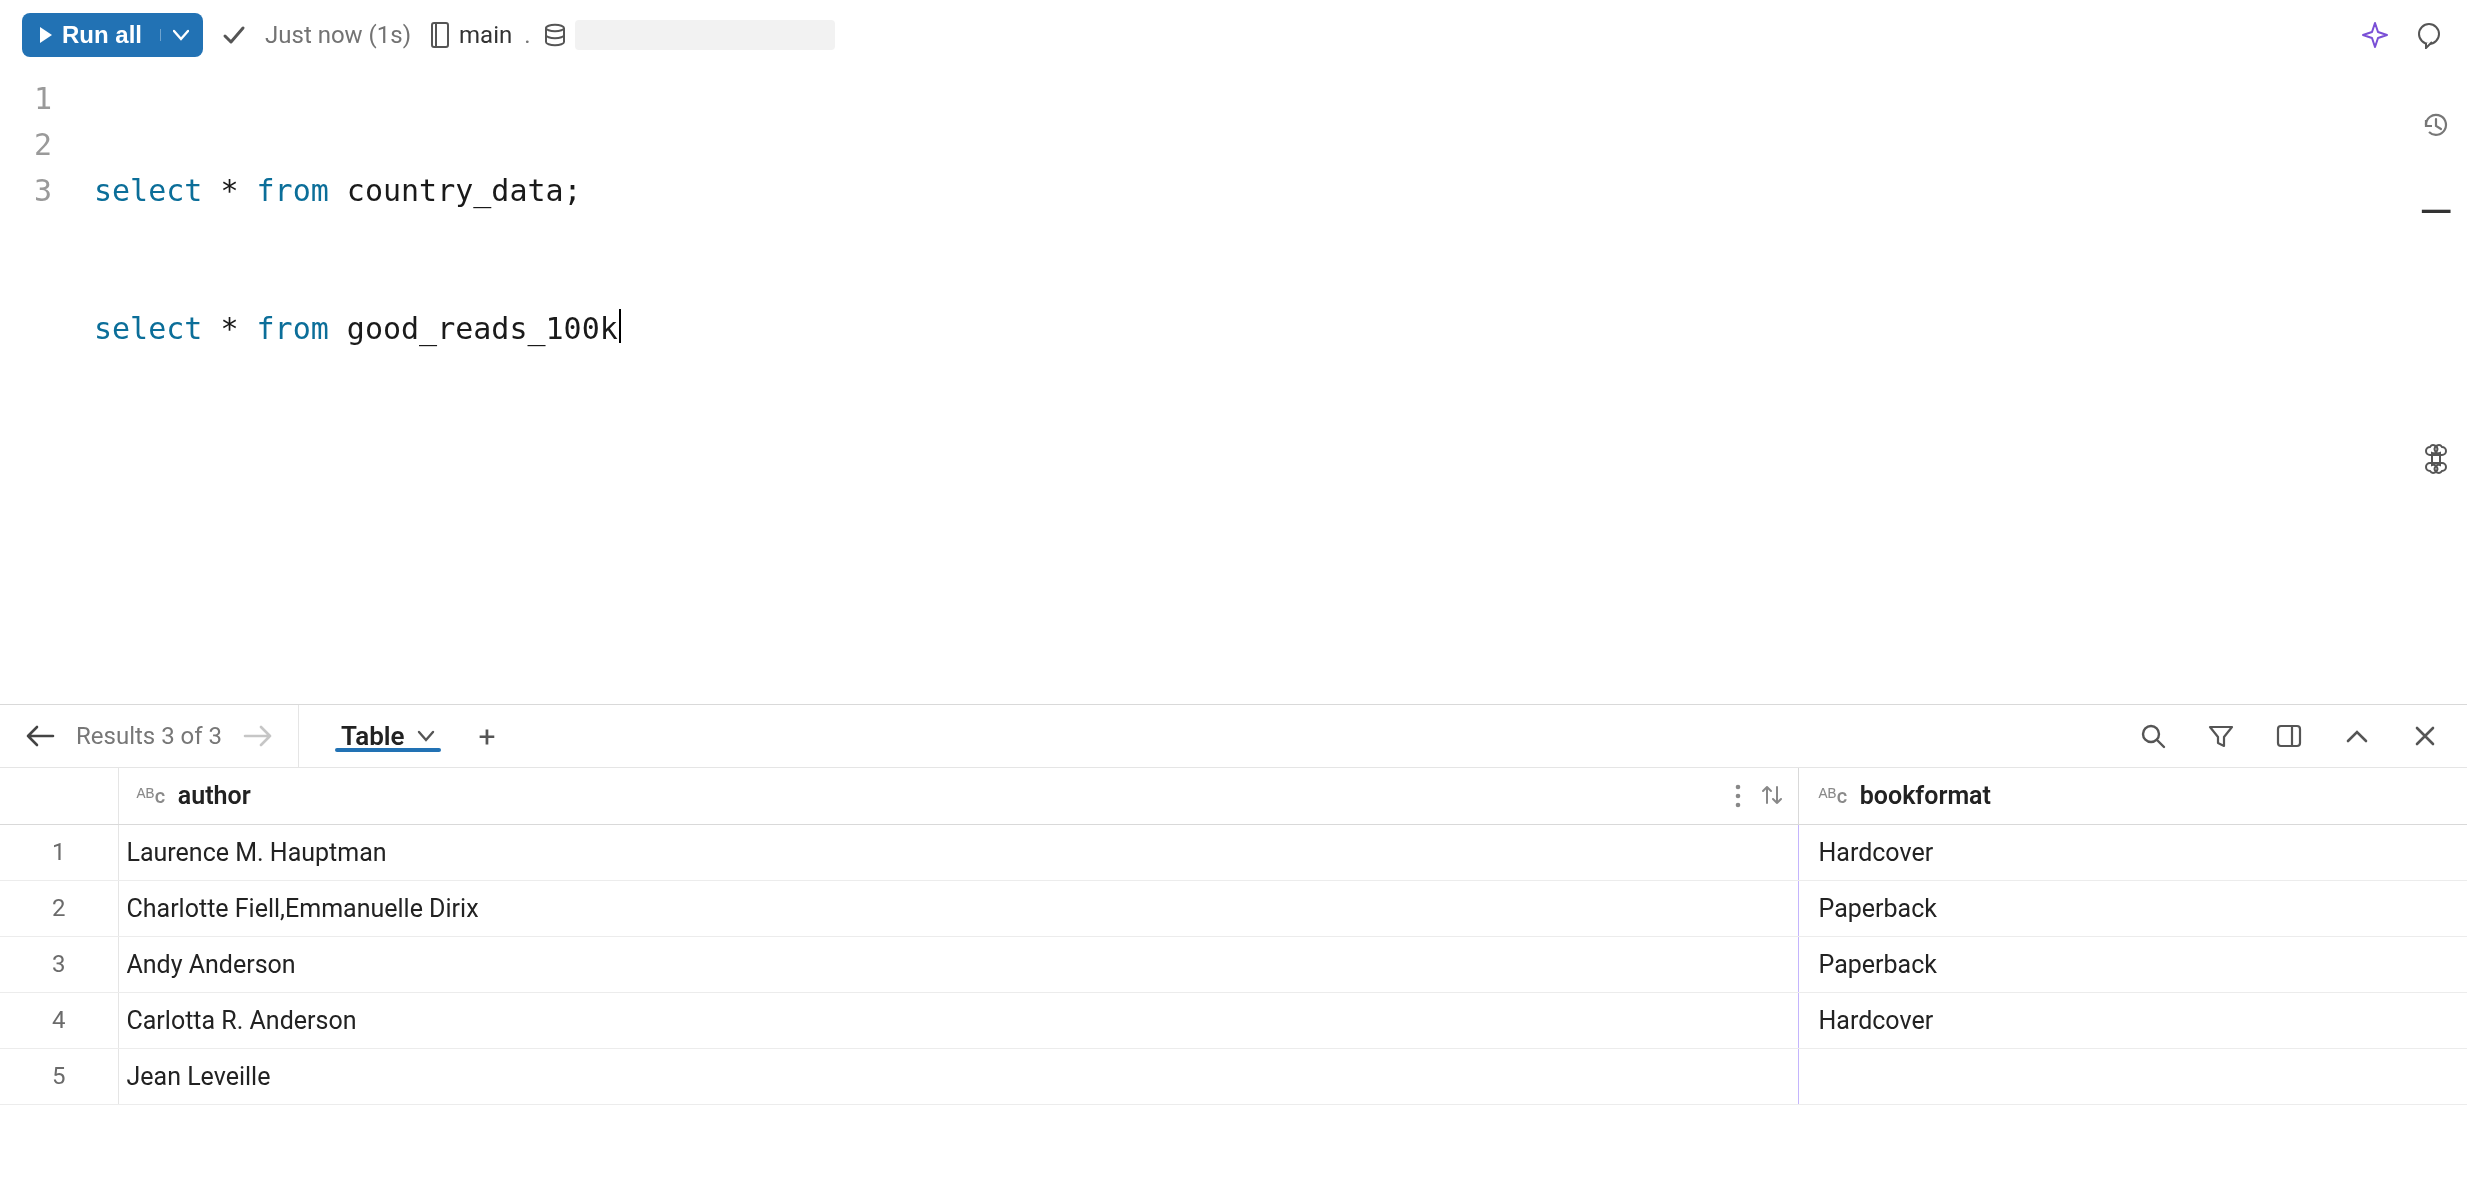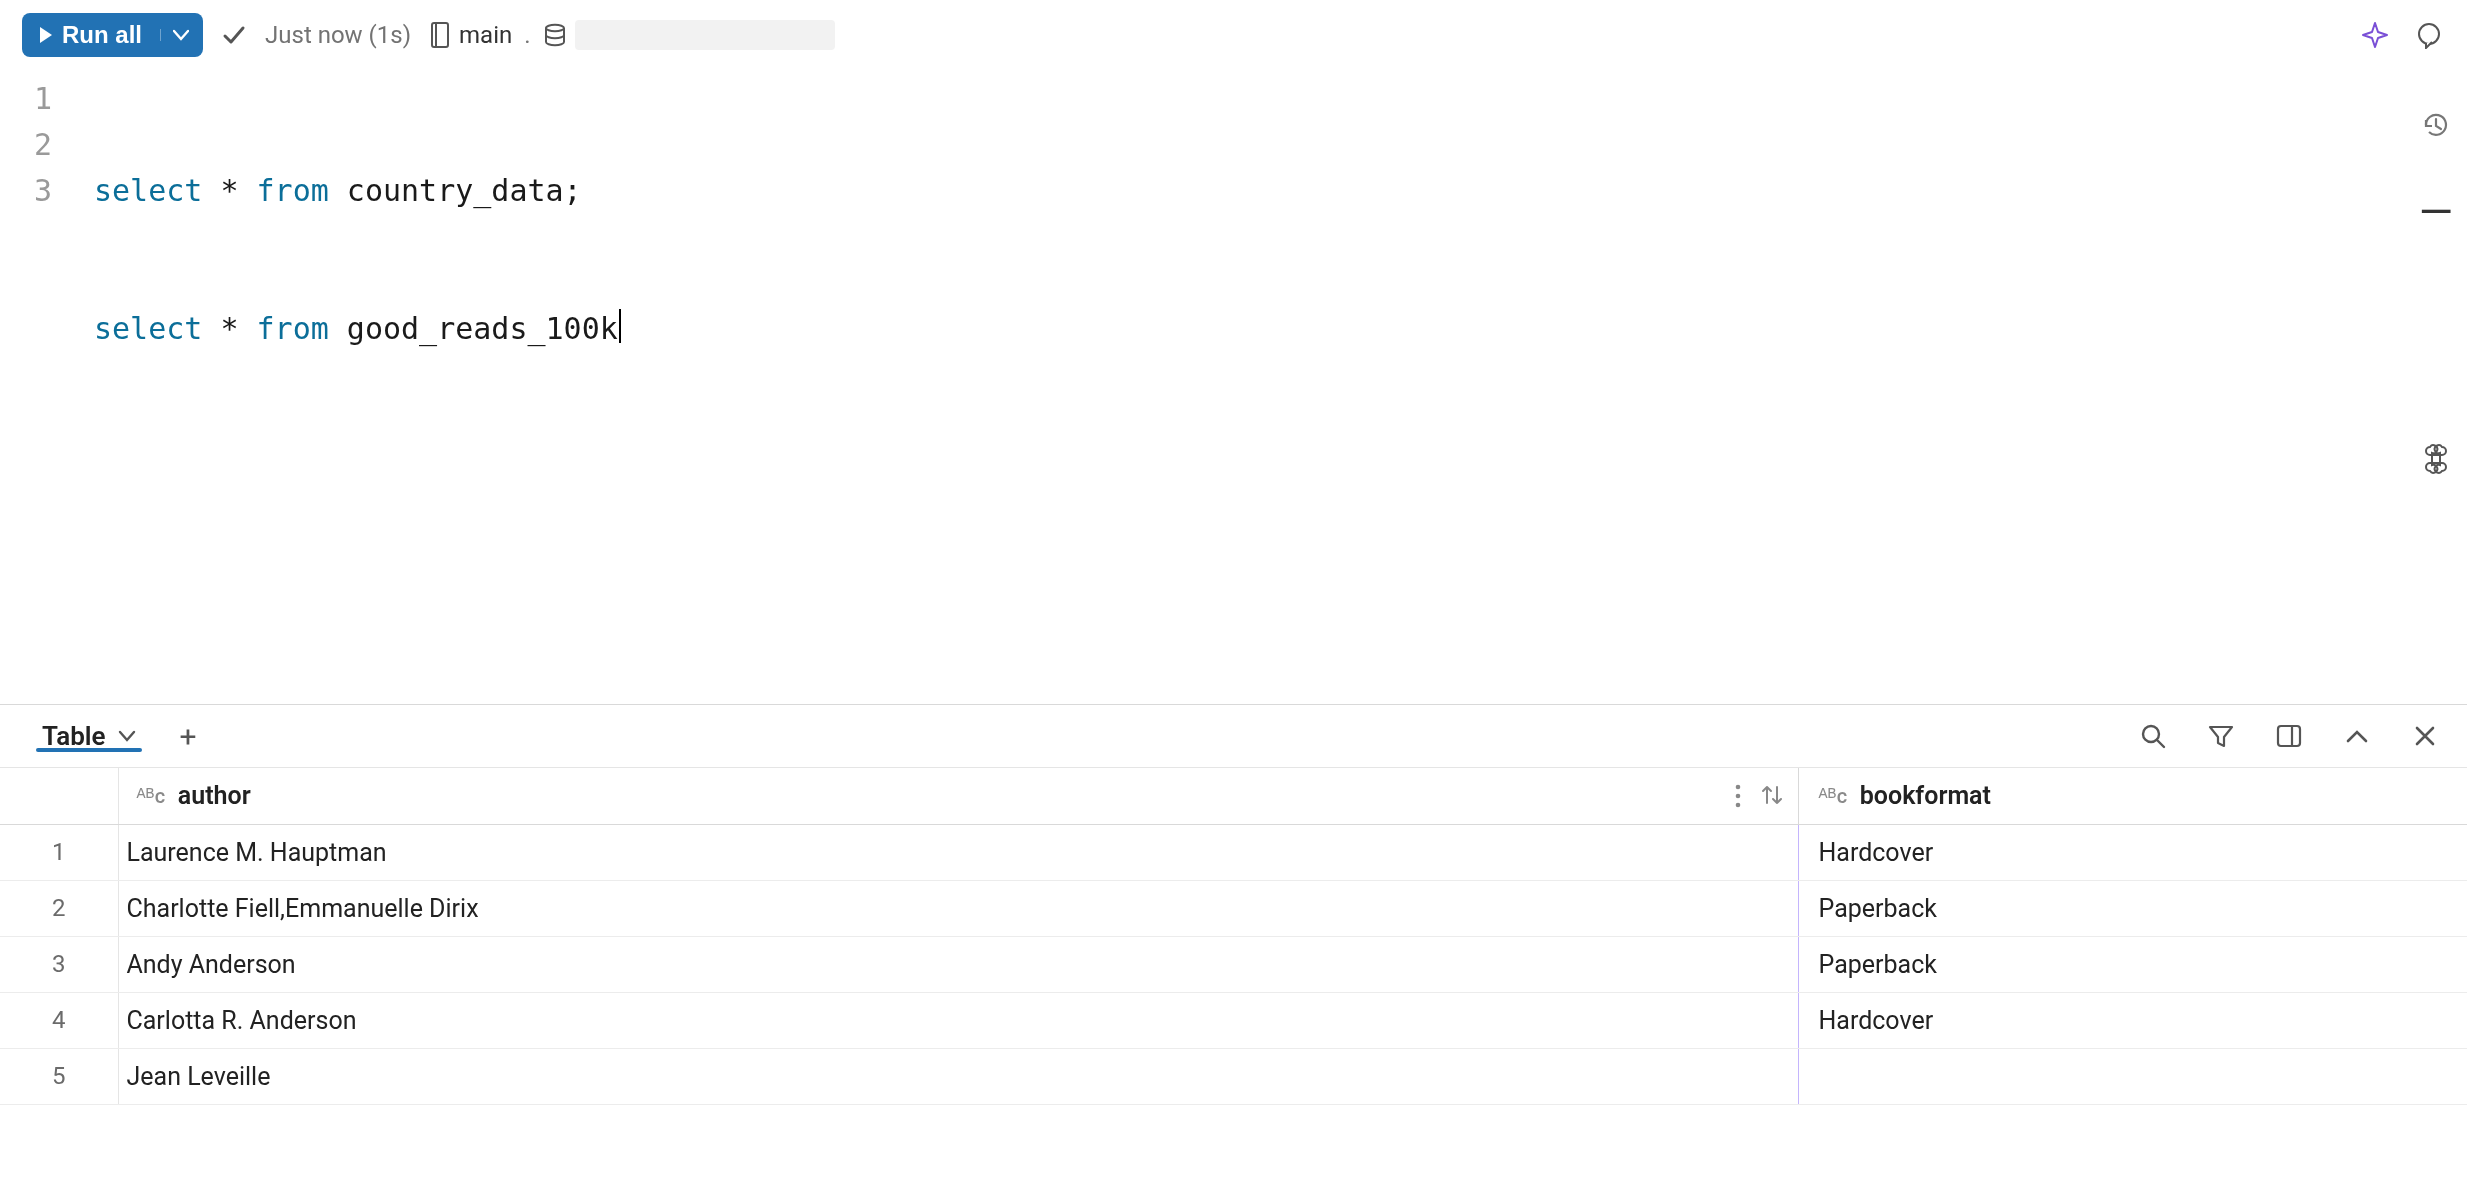--- a/index.html
+++ b/index.html
@@ -138,20 +138,33 @@
       <span style="height:110px"></span>
       <span class="side-icon">
         <svg width="30" height="30" viewBox="0 0 30 30">
             <path d="M9 3a4 4 0 1 0 0 8h2V9a4 4 0 1 0-2-6zm12 0a4 4 0 1 1 0 8h-2V9a4 4 0 1 1 2-6zM9 27a4 4 0 1 1 0-8h2v2a4 4 0 1 1-2 6zm12 0a4 4 0 1 0 0-8h-2v2a4 4 0 1 0 2 6zM11 11h8v8h-8z" stroke="#555" stroke-width="2" fill="none"></path>
           </svg>
       </span>
     </div>
   </div>
 
   <div class="results-bar">
+    <div class="res-left">
+      <span class="arrow">
+        <svg width="30" height="24" viewBox="0 0 30 24">
+            <path d="M12 3 L3 12 L12 21 M3 12 L28 12" stroke="#444" stroke-width="2.6" fill="none" stroke-linecap="round" stroke-linejoin="round"></path>
+          </svg>
+      </span>
+      <span class="res-count">Results 3 of 3</span>
+      <span class="arrow disabled">
+        <svg width="30" height="24" viewBox="0 0 30 24">
+            <path d="M18 3 L27 12 L18 21 M27 12 L2 12" stroke="#c6c6c6" stroke-width="2.6" fill="none" stroke-linecap="round" stroke-linejoin="round"></path>
+          </svg>
+      </span>
+    </div>
     <div class="tabs">
       <div class="tab active">
         <span>Table</span>
         <span class="chev">
           <svg width="18" height="12" viewBox="0 0 18 12">
               <path d="M2 2 L9 10 L16 2" stroke="#555" stroke-width="2.4" fill="none" stroke-linecap="round"></path>
             </svg>
         </span>
       </div>
       <span class="add-tab">+</span>

